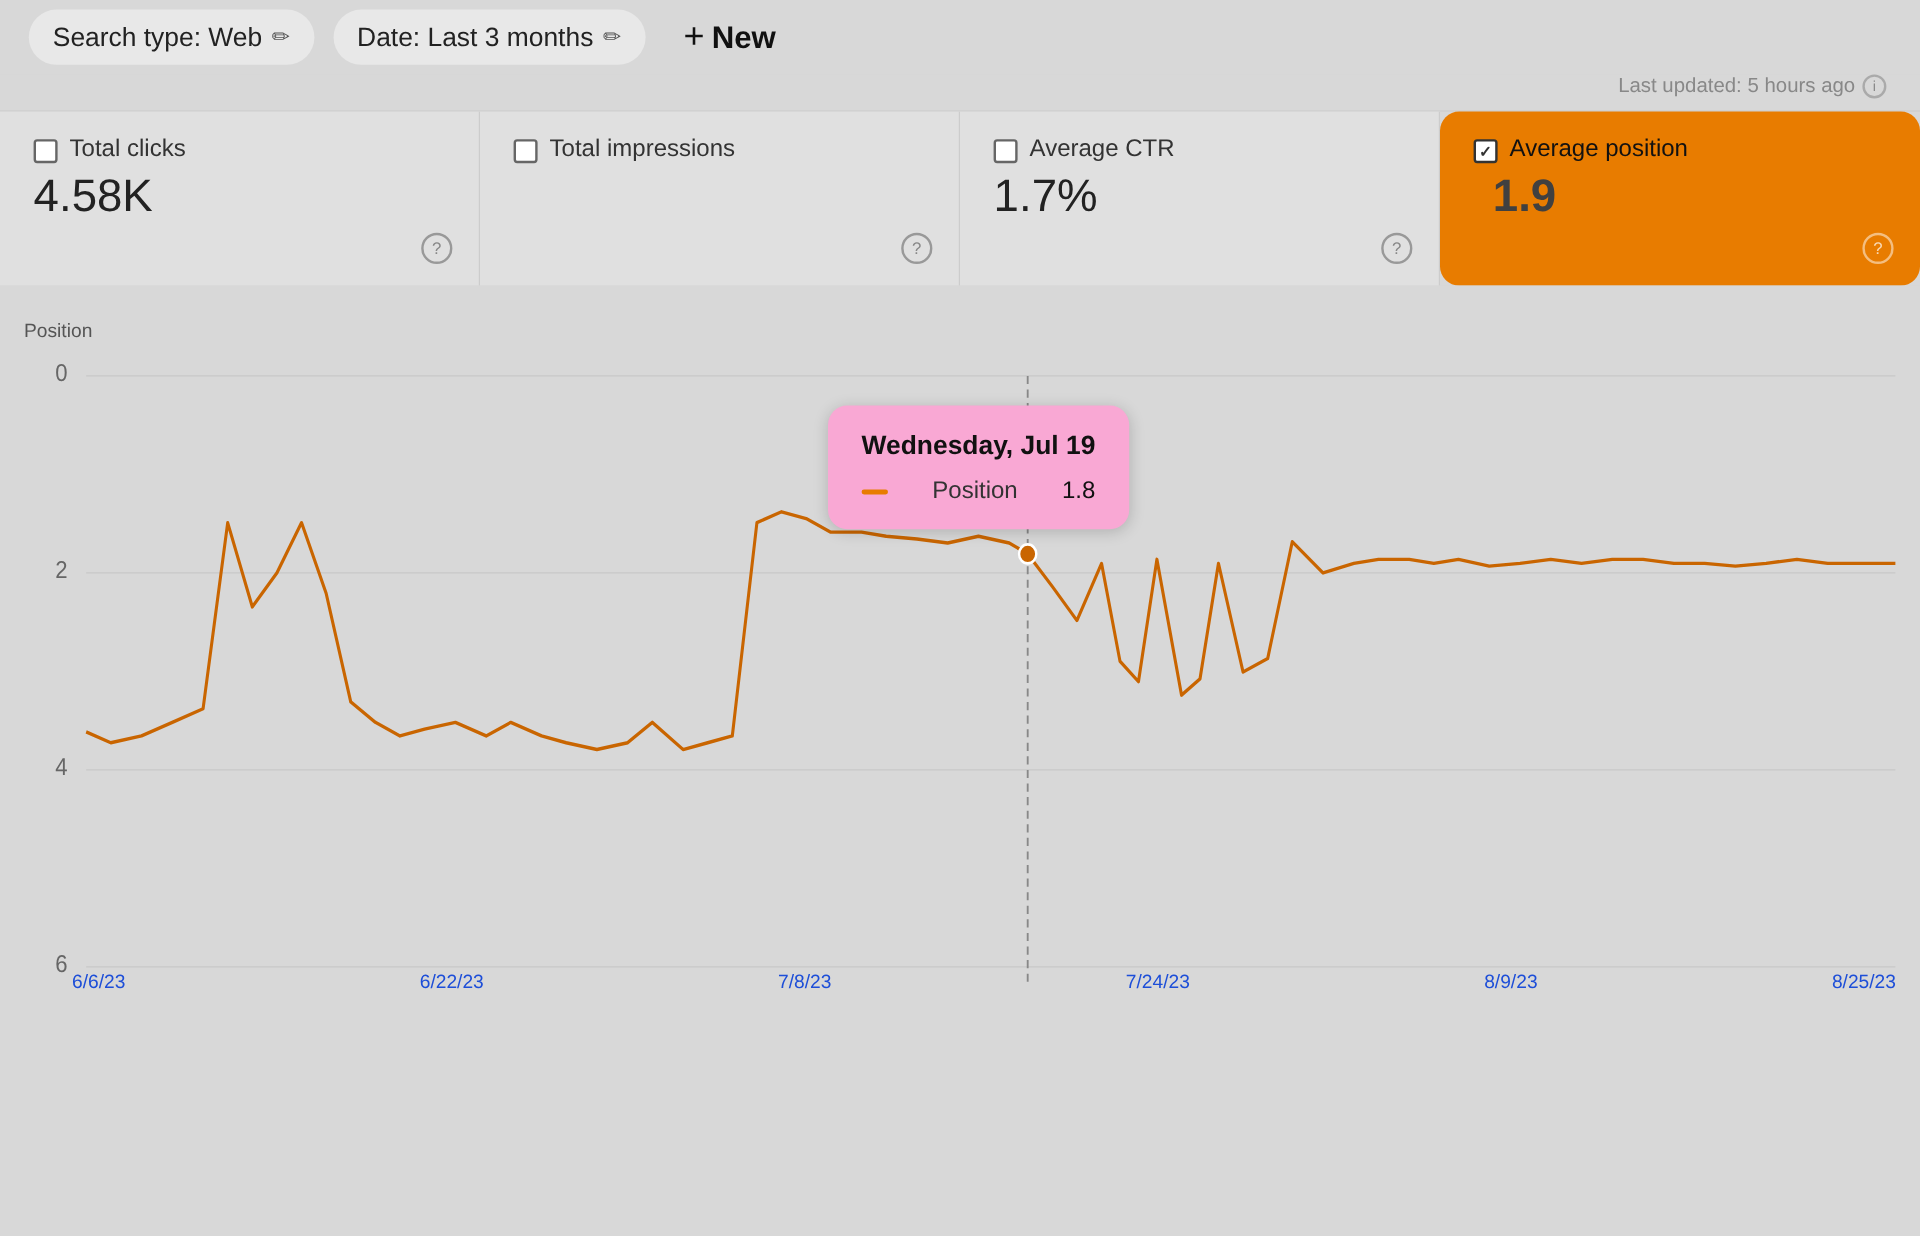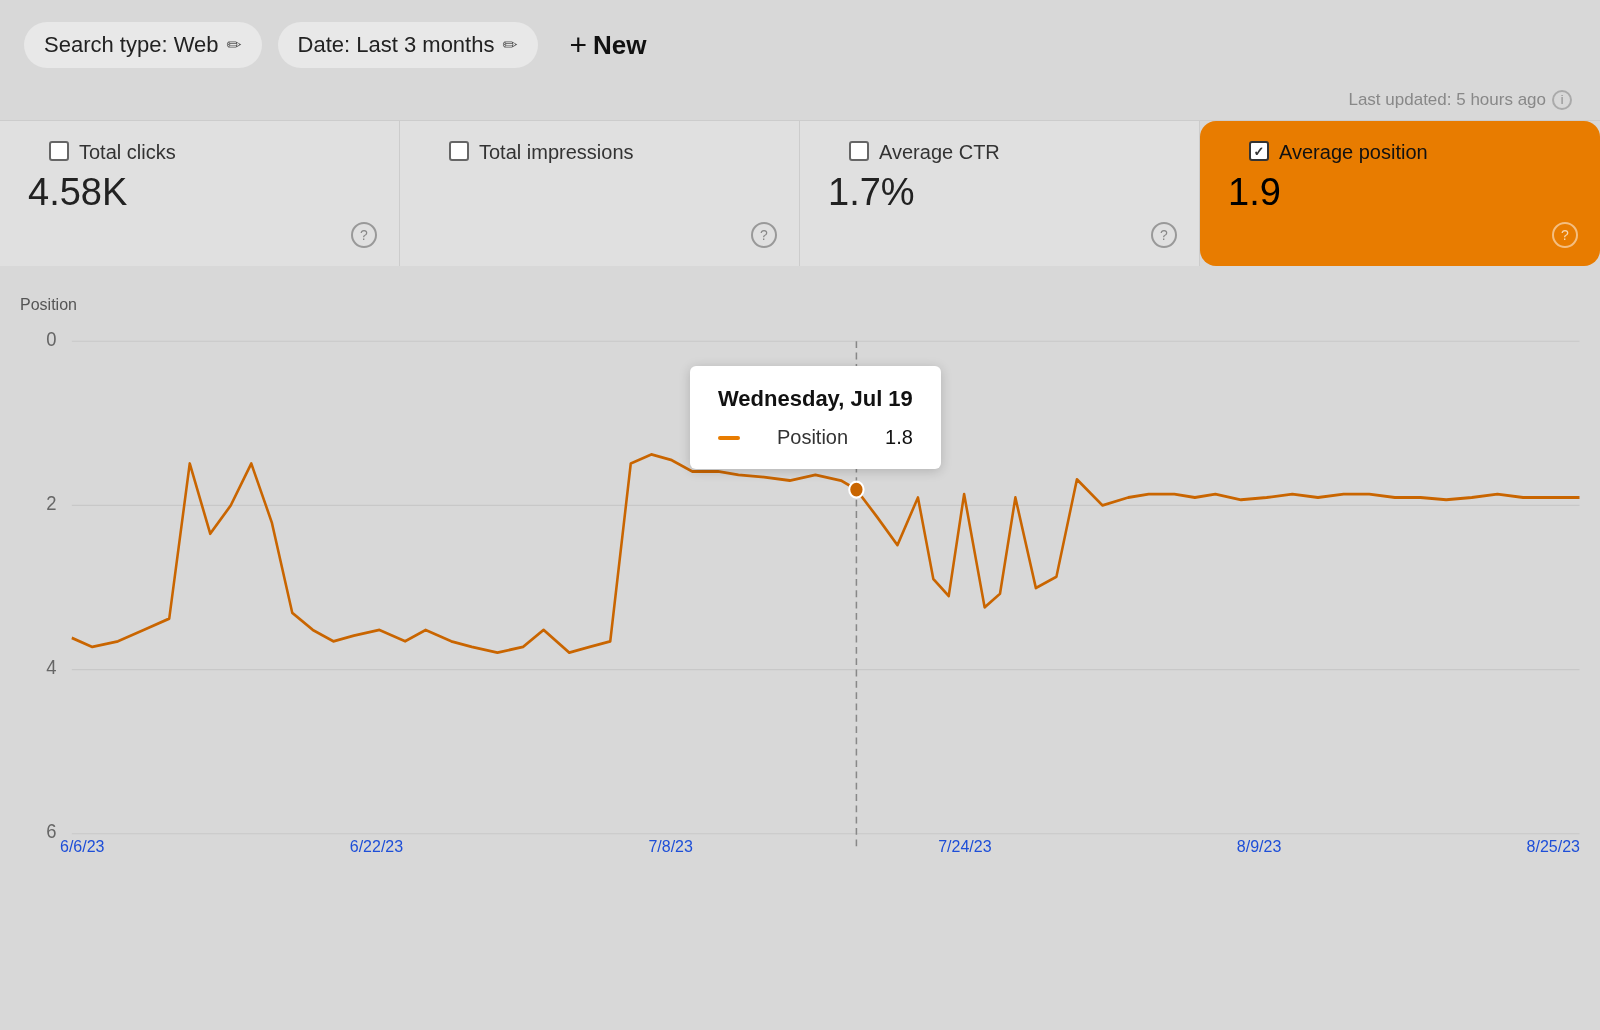--- a/index.html
+++ b/index.html
@@ -9,21 +9,21 @@
       width: 1600px;
       height: 1030px;
       overflow: hidden;
       position: relative;
     }
 
     
     .filter-bar {
       display: flex;
       align-items: center;
-      padding: 18px 24px;
+      padding: 4px 24px;
       gap: 16px;
       background: #d8d8d8;
     }
     .filter-pill {
       display: flex;
       align-items: center;
       gap: 8px;
       background: #e8e8e8;
       border-radius: 24px;
       padding: 10px 20px;
@@ -98,24 +98,23 @@
     }
     .metric-card:last-child {
       border-right: none;
     }
     .metric-card.active {
       background: #e87c00;
       border-radius: 16px;
     }
     .metric-card-header {
       display: flex;
-      align-items: flex-start;
+      align-items: flex-end;
       gap: 10px;
       margin-bottom: 8px;
-      margin-left: 21px;
     }
     .checkbox {
       width: 20px;
       height: 20px;
       border: 2px solid #666;
       border-radius: 3px;
       display: inline-flex;
       align-items: center;
       justify-content: center;
       background: white;
@@ -140,22 +139,23 @@
       font-weight: 500;
     }
     .metric-value {
       font-size: 38px;
       font-weight: 400;
       color: #222;
       line-height: 1.1;
       margin-top: 4px;
     }
     .metric-card.active .metric-value {
-      color: #000000;
-      font-weight: 400;
+      color: #404040;
+      font-weight: 700;
+      margin-left: 16px;
     }
     .metric-help {
       position: absolute;
       bottom: 18px;
       right: 22px;
       width: 26px;
       height: 26px;
       border: 2px solid #999;
       border-radius: 50%;
       display: flex;
@@ -192,22 +192,22 @@
       right: 20px;
       display: flex;
       justify-content: space-between;
       font-size: 16px;
       color: #1d4ed8;
     }
 
     
     .tooltip {
       position: absolute;
-      background: #ffffff;
-      border-radius: 6px;
+      background: #f9a8d4;
+      border-radius: 16px;
       padding: 20px 28px;
       box-shadow: 0 2px 12px rgba(0,0,0,0.18);
       min-width: 220px;
       z-index: 10;
       top: 100px;
       left: 690px;
     }
     .tooltip-date {
       font-size: 22px;
       font-weight: 700;

